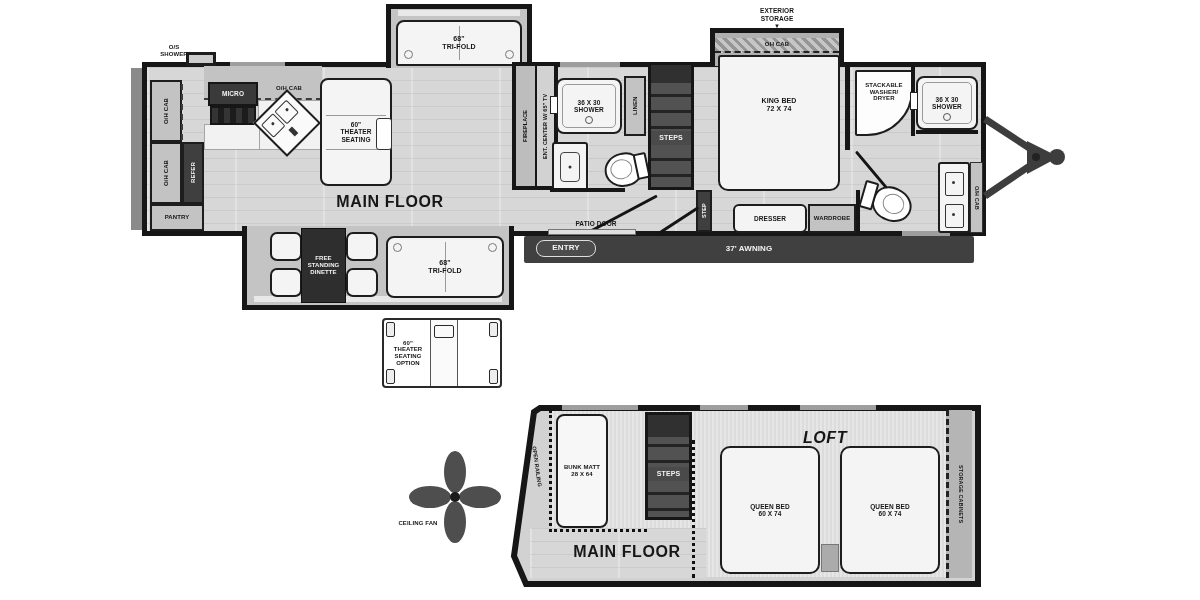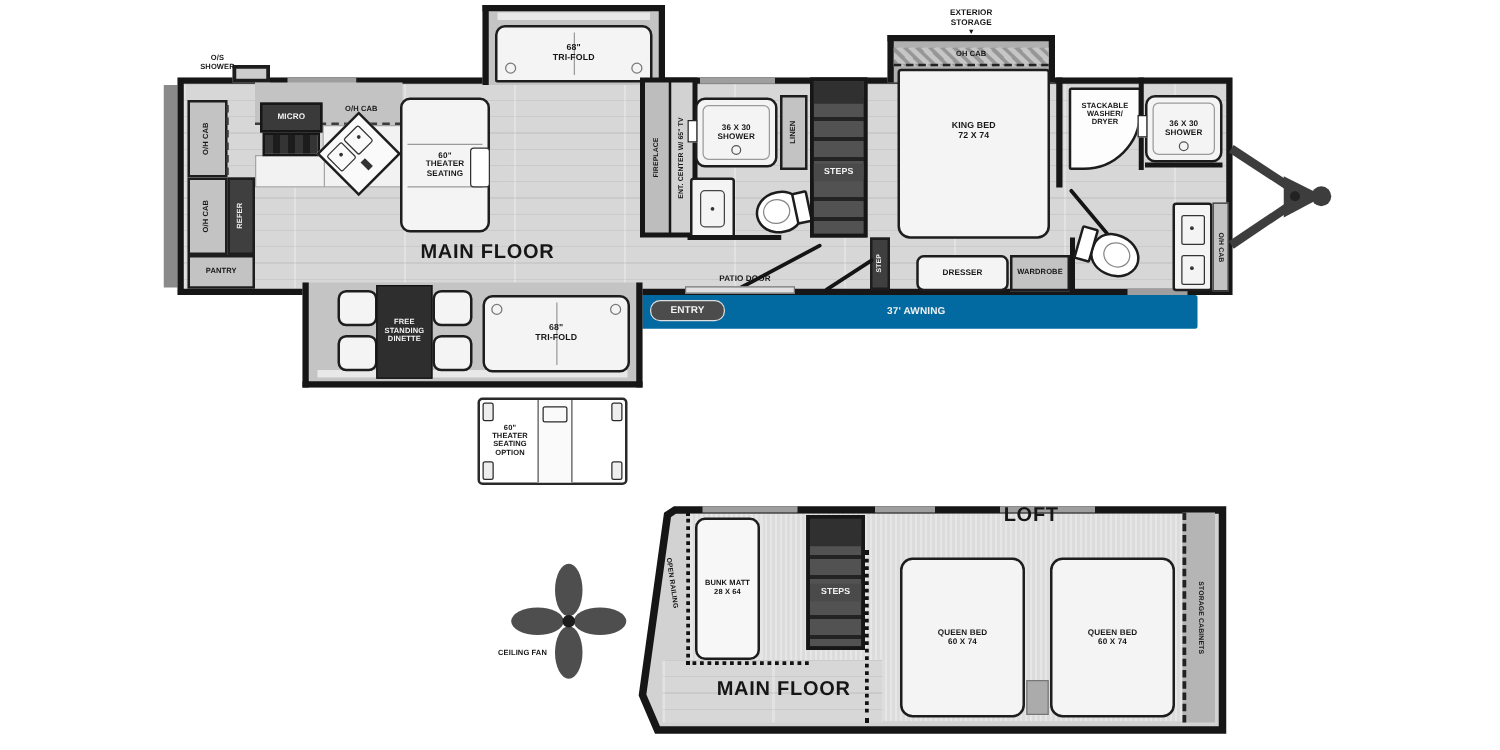--- a/index.html
+++ b/index.html
@@ -191,21 +191,21 @@
   <svg class="a" style="left:983px;top:110px;" width="86" height="95" viewBox="0 0 86 95">
     <line x1="2" y1="9" x2="60" y2="47" stroke="#3d3d3d" stroke-width="7"></line>
     <line x1="2" y1="86" x2="60" y2="47" stroke="#3d3d3d" stroke-width="7"></line>
     <polygon points="44,31 44,64 76,47" fill="#3d3d3d"></polygon>
     <circle cx="53" cy="47" r="4" fill="#222"></circle>
     <circle cx="74" cy="47" r="8" fill="#3d3d3d"></circle>
   </svg>
 
   <div class="a" style="left:548px;top:229px;width:88px;height:6px;background:#e0e0e0;border:1px solid #777;"></div>
   <div class="a lbl s65" style="left:566px;top:219px;width:60px;height:10px;">PATIO DOOR</div>
-  <div class="a" style="left:508px;top:236px;width:450px;height:27px;background:#0369a1;border-radius:2px;">
+  <div class="a" style="left:524px;top:236px;width:450px;height:27px;background:#404040;border-radius:2px;">
     <div class="a" style="left:12px;top:4px;width:60px;height:17px;background:#4c4c4c;border:1.5px solid #dedede;border-radius:8px;">
       <div class="lbl s8 white fill">ENTRY</div>
     </div>
     <div class="lbl s8 white fill">37' AWNING</div>
   </div>
 
   <div class="a slide" style="left:242px;top:226px;width:272px;height:84px;border-top:none;"></div>
   <div class="a" style="left:254px;top:296px;width:248px;height:6px;background:#e8e8e8;"></div>
   <div class="a wb" style="left:270px;top:232px;width:32px;height:29px;border-radius:7px;"></div>
   <div class="a wb" style="left:270px;top:268px;width:32px;height:29px;border-radius:7px;"></div>
@@ -266,21 +266,21 @@
   </div>
   <div class="a" style="left:692px;top:440px;width:3px;height:138px;border-left:3px dotted #111;"></div>
 
   <div class="a dotrail" style="left:549px;top:410px;width:98px;height:122px;"></div>
   <div class="a" style="left:556px;top:414px;width:52px;height:114px;background:#f7f7f7;border:2px solid #1d1d1d;border-radius:8px;">
     <div class="lbl s6 fill">BUNK MATT
 28 X 64</div>
   </div>
   <div class="a lbl s55 vcw" style="left:530px;top:424px;width:14px;height:84px;transform:rotate(-8deg);">OPEN RAILING</div>
 
-  <div class="a lbl s16" style="left:788px;top:403px;width:74px;height:20px;">LOFT</div>
+  <div class="a lbl s16" style="left:788px;top:428px;width:74px;height:20px;font-style:italic;">LOFT</div>
 
   <div class="a" style="left:720px;top:446px;width:100px;height:128px;background:#f4f4f4;border:2px solid #1d1d1d;border-radius:10px;">
     <div class="lbl s65 fill">QUEEN BED
 60 X 74</div>
   </div>
   <div class="a" style="left:821px;top:544px;width:18px;height:28px;background:#ababab;border:1px solid #777;"></div>
   <div class="a" style="left:840px;top:446px;width:100px;height:128px;background:#f4f4f4;border:2px solid #1d1d1d;border-radius:10px;">
     <div class="lbl s65 fill">QUEEN BED
 60 X 74</div>
   </div>

